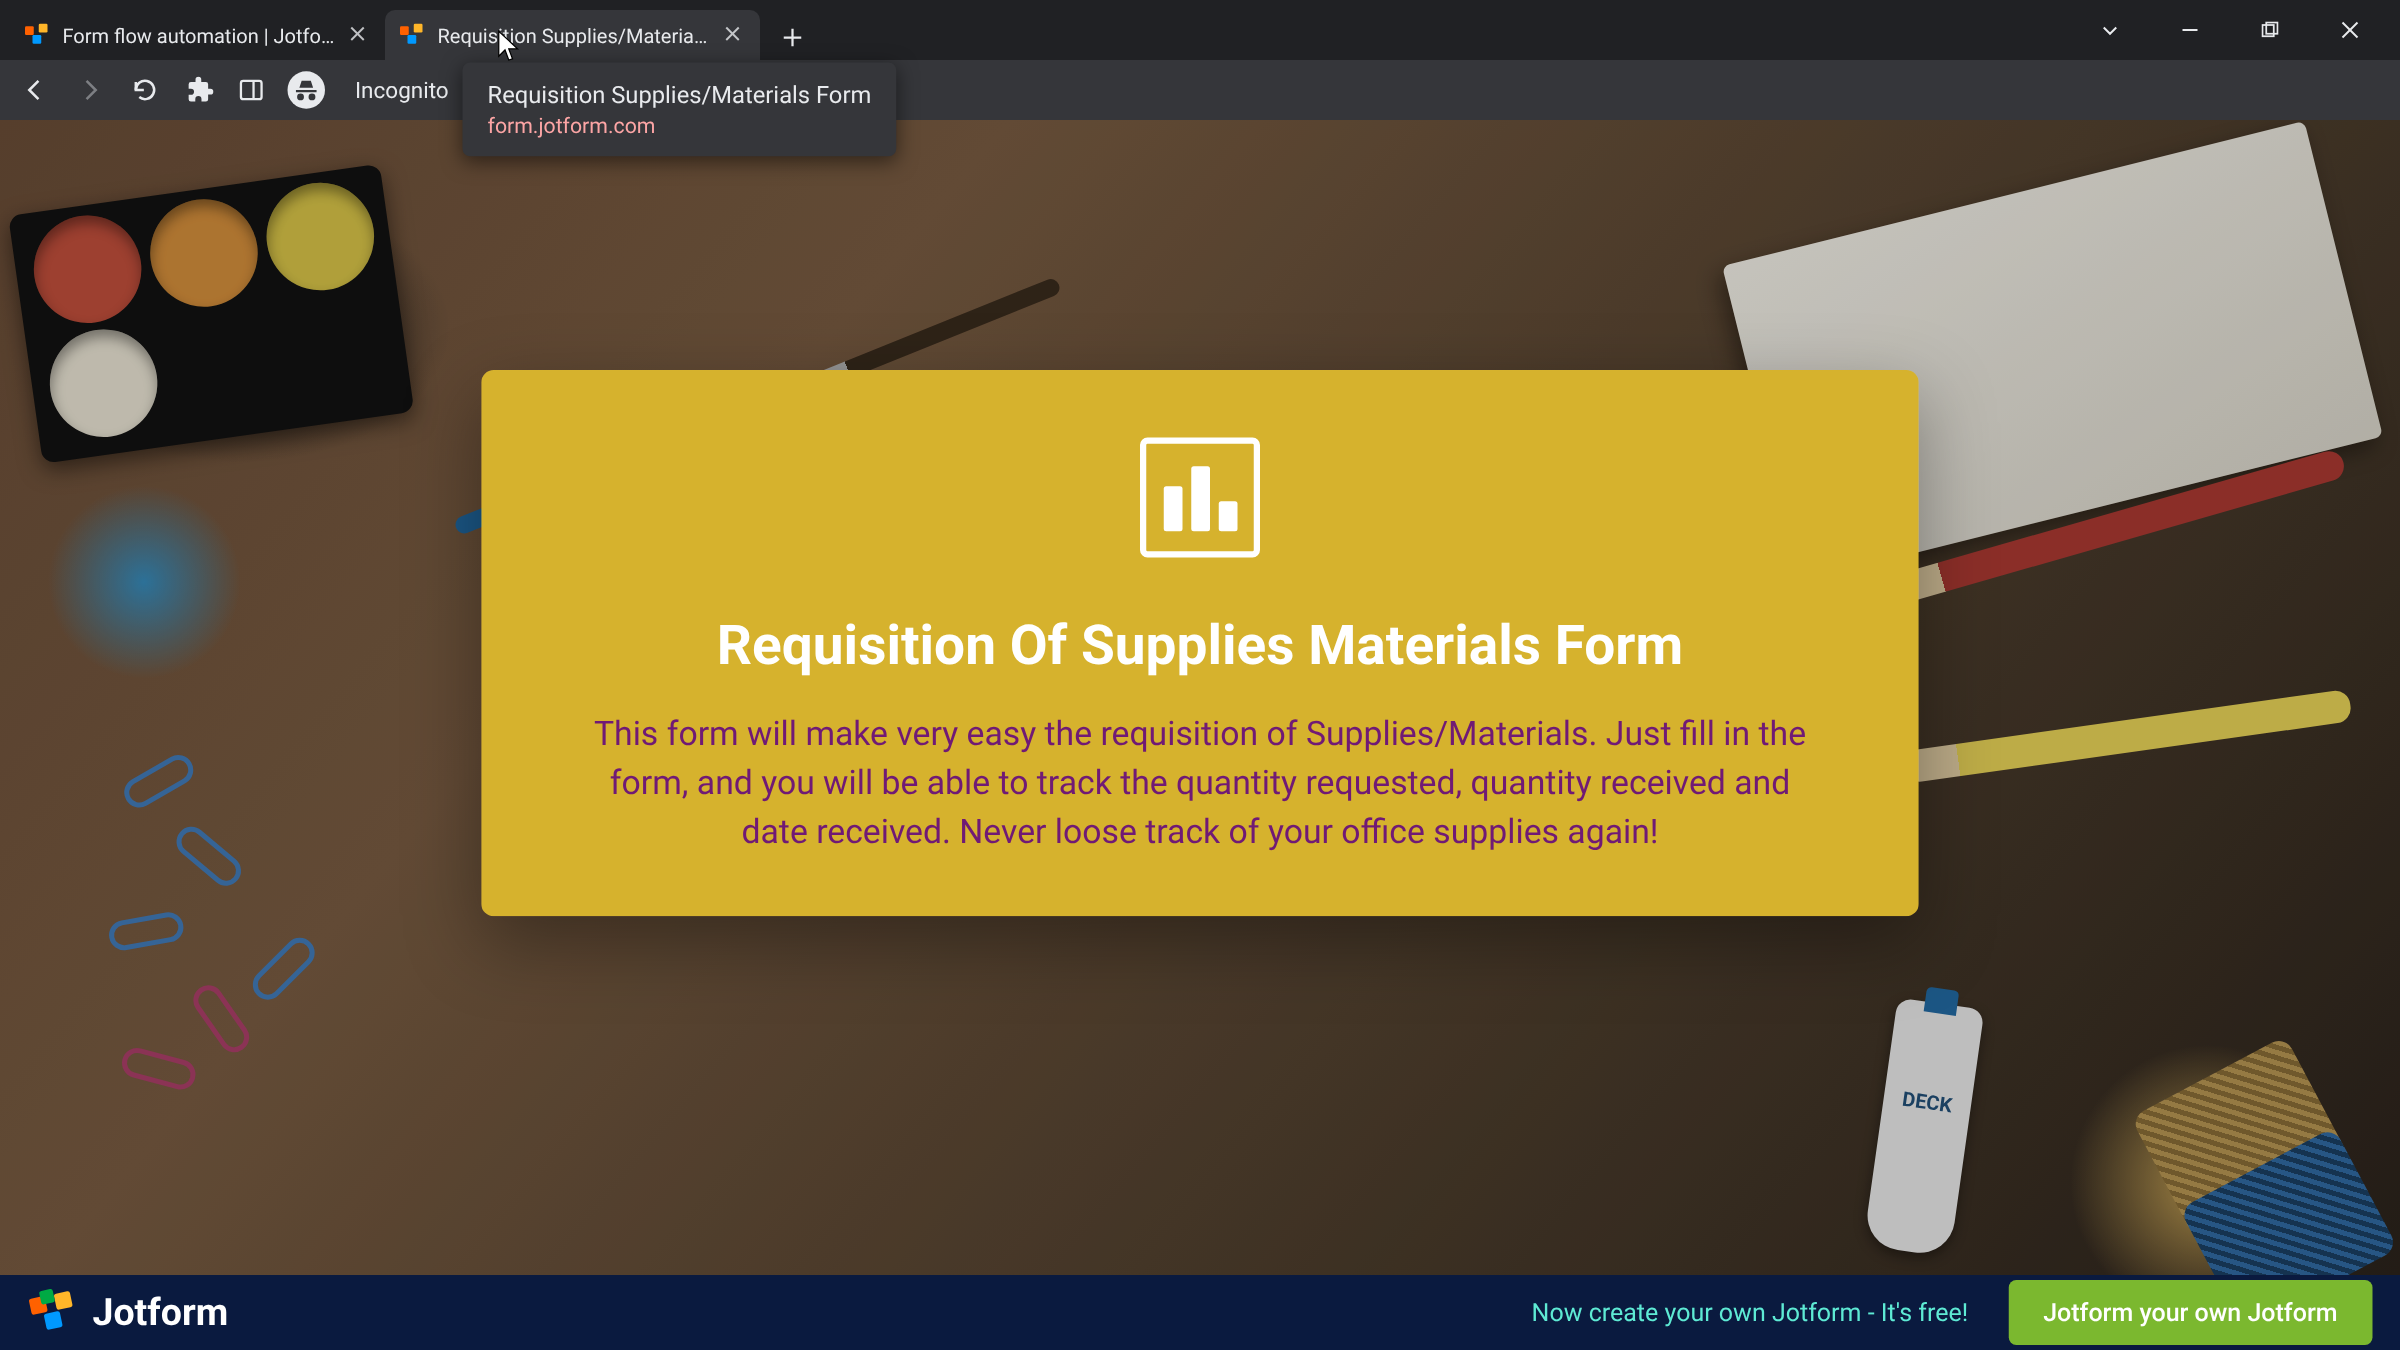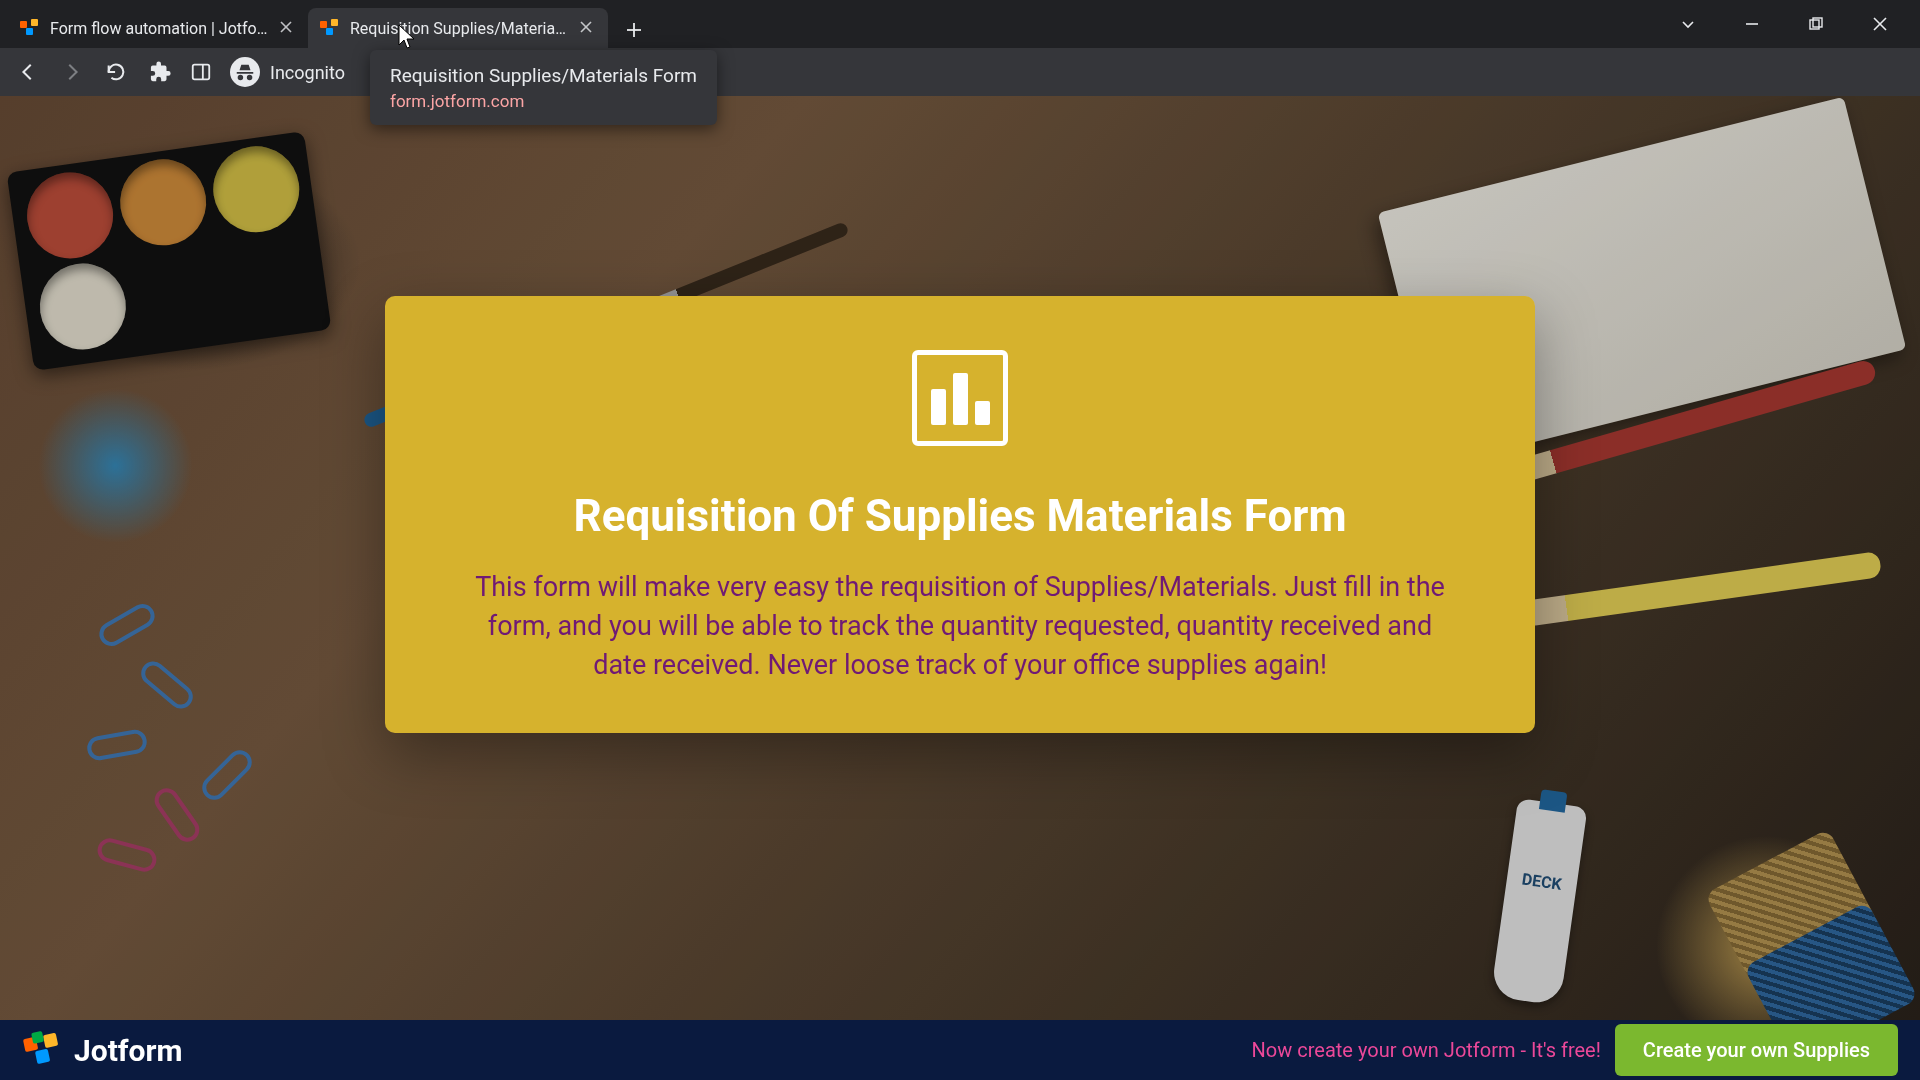--- a/index.html
+++ b/index.html
@@ -60,21 +60,21 @@
       display: flex;
       align-items: center;
       padding: 0 14px;
       color: #e8eaed;
       gap: 12px;
       font-size: 18px;
     }
     .url-text { flex: 1; }
     .url-right { display: flex; align-items: center; gap: 18px; color: #e8eaed; }
     .toolbar-right { display: flex; align-items: center; gap: 18px; color: #e8eaed; padding: 0 8px; }
-    .incog { display: flex; align-items: center; gap: 10px; font-size: 18px; }
+    .incog { display: flex; align-items: center; gap: 24px; font-size: 18px; }
     .incog-badge {
       width: 30px; height: 30px; background:#e8eaed; border-radius:50%;
       display:flex; align-items:center; justify-content:center;
     }
 
     
     .tab-tooltip {
       position: absolute;
       top: 50px;
       left: 370px;
@@ -206,21 +206,21 @@
       height: 60px;
       background: #0a1a3f;
       display: flex;
       align-items: center;
       padding: 0 22px;
       gap: 14px;
     }
     .jf-logo { display:flex; align-items:center; gap:12px; }
     .jf-text { color:#fff; font-size: 30px; font-weight: 700; }
     .footer-spacer { flex:1; }
-    .footer-msg { color:#ec4899; font-size: 20px; }
+    .footer-msg { color:#5eead4; font-size: 20px; margin-right: 18px; }
     .footer-btn {
       background: #7bb82f;
       color: #fff;
       padding: 14px 28px;
       border-radius: 6px;
       font-size: 20px;
       font-weight: 500;
       cursor: pointer;
     }
 
@@ -398,15 +398,15 @@
       <rect x="2" y="8" width="13" height="13" rx="2" fill="#ff6100" transform="rotate(-12 8 14)"></rect>
       <rect x="14" y="20" width="13" height="13" rx="2" fill="#09f" transform="rotate(-12 20 26)"></rect>
       <rect x="22" y="4" width="13" height="13" rx="2" fill="#ffb629" transform="rotate(-12 28 10)"></rect>
       <rect x="10" y="2" width="11" height="11" rx="2" fill="#0a4" transform="rotate(-12 15 7)"></rect>
     </svg>
     <span class="jf-text">Jotform</span>
   </div>
   <div class="footer-spacer"></div>
   <span class="footer-msg">Now create your own Jotform - It's free!</span>
   <div class="footer-btn">
-    <span>Create your own Supplies</span>
+    <span>Jotform your own Jotform</span>
   </div>
 </div>
 
 </body></html>

